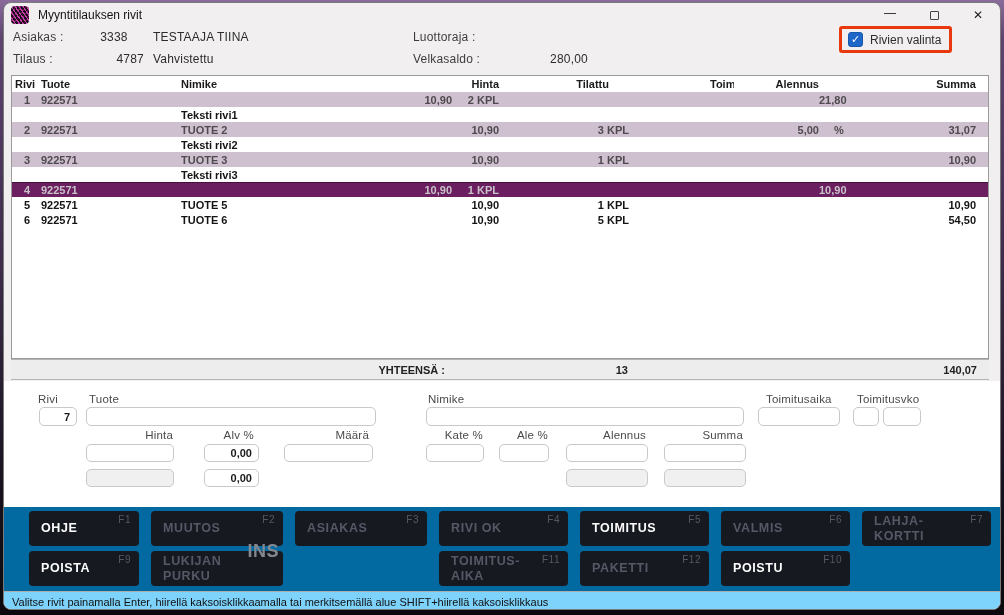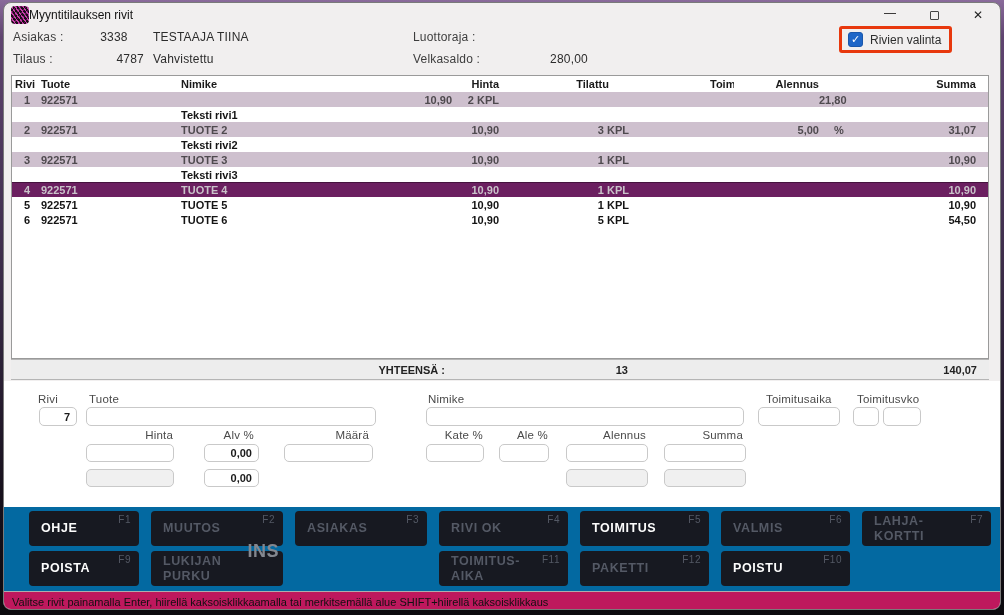--- a/index.html
+++ b/index.html
@@ -7,21 +7,21 @@
   .stage { position:relative; width:1004px; height:615px;
     background:linear-gradient(180deg,#8a6b9b 0%,#5f4470 6%,#3a2b47 45%,#17111d 80%,#0b090d 100%); overflow:hidden; }
   .window { position:absolute; left:3px; top:2px; width:998px; height:608px;
     background:#f1efef; border-radius:8px; border:1px solid #7a7a7a; overflow:hidden; }
 
   
   .titlebar { position:absolute; left:0; top:0; right:0; height:24px; display:flex; align-items:center; }
   .appicon { width:18px; height:18px; margin-left:7px; border-radius:4px; background:#1c0d18;
     background-image:repeating-linear-gradient(55deg, rgba(207,62,175,.95) 0 1.2px, rgba(28,13,24,0) 1.2px 3.2px),
                      repeating-linear-gradient(125deg, rgba(150,40,130,.5) 0 1px, rgba(28,13,24,0) 1px 4px); }
-  .wtitle { font-size:12px; color:#141414; }
+  .wtitle { margin-left:9px; font-size:12px; color:#141414; }
   .wcontrols { margin-left:auto; display:flex; }
   .wc { width:44px; height:24px; display:flex; align-items:center; justify-content:center; color:#222; font-size:12px; }
   .wc .sq { width:9px; height:9px; border:1px solid #444; border-radius:1px; }
   .wc.min span{ position:relative; top:-2px; }
 
   
   .hl { position:absolute; font-size:12px; color:#3d3d3d; letter-spacing:.2px; }
   .hv { position:absolute; font-size:12px; color:#2c2c2c; letter-spacing:.2px; }
   .num { text-align:right; }
 
@@ -78,21 +78,21 @@
   .btn { position:relative; height:35px; background:#171921; border:none; border-radius:4px;
     display:flex; align-items:center; text-align:left; padding:2px 26px 2px 12px; cursor:pointer; }
   .btn .lbl { font-family:"Liberation Sans",sans-serif; font-size:12.5px; font-weight:700;
     letter-spacing:.6px; line-height:1.15; color:#545965; overflow-wrap:break-word; width:100%; }
   .btn.on .lbl { color:#fcfcfc; }
   .btn .fkey { position:absolute; top:3px; right:8px; font-size:10px; color:#545965; letter-spacing:.5px; }
   .btn .fkey.ins { top:-10px; right:4px; font-size:18px; font-weight:700; color:#83878f; }
   .cell-empty { height:35px; }
 
   
-  .statusbar { position:absolute; left:0; top:588px; width:998px; height:20px; background:#be185d;
+  .statusbar { position:absolute; left:0; top:588px; width:998px; height:20px; background:#7dd3fc;
     border-top:1px solid #adadad; display:flex; align-items:center; }
   .statusbar span { margin-left:8px; font-size:11px; color:#111; }
 </style>
 </head>
 <body>
 
 <div class="stage">
   <div class="window">
 
     <div class="titlebar">
@@ -202,21 +202,20 @@
         <span class="cel c-hinta"></span>
         <span class="cel c-tilattu"></span>
         <span class="cel c-toim"></span>
         <span class="cel c-alennus"></span>
         <span class="cel c-pct"></span>
         <span class="cel c-summa"></span>
       </div>
       <div class="tgrid trow sel">
         <span class="cel c-rivi">4</span>
         <span class="cel c-tuote">922571</span>
-        <span class="cel c-nimike">TUOTE 4</span>
         <span class="cel c-hinta">10,90</span>
         <span class="cel c-tilattu">1 KPL</span>
         <span class="cel c-toim"></span>
         <span class="cel c-alennus"></span>
         <span class="cel c-pct"></span>
         <span class="cel c-summa">10,90</span>
       </div>
       <div class="tgrid trow">
         <span class="cel c-rivi">5</span>
         <span class="cel c-tuote">922571</span>

